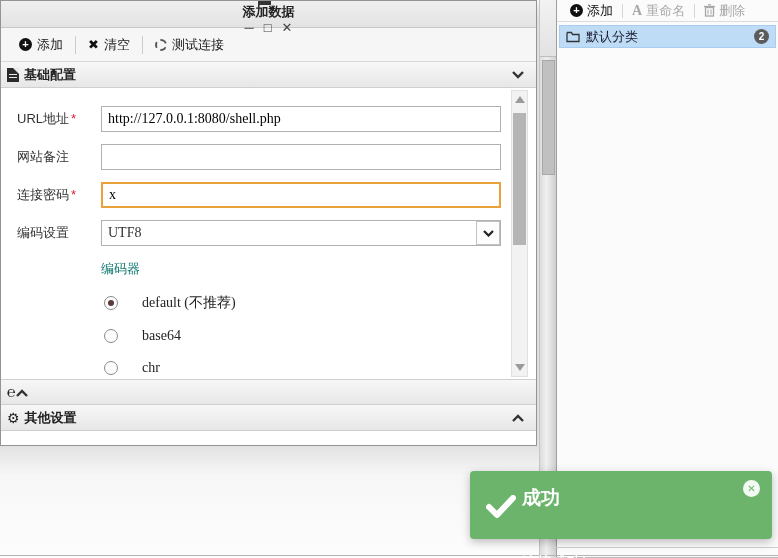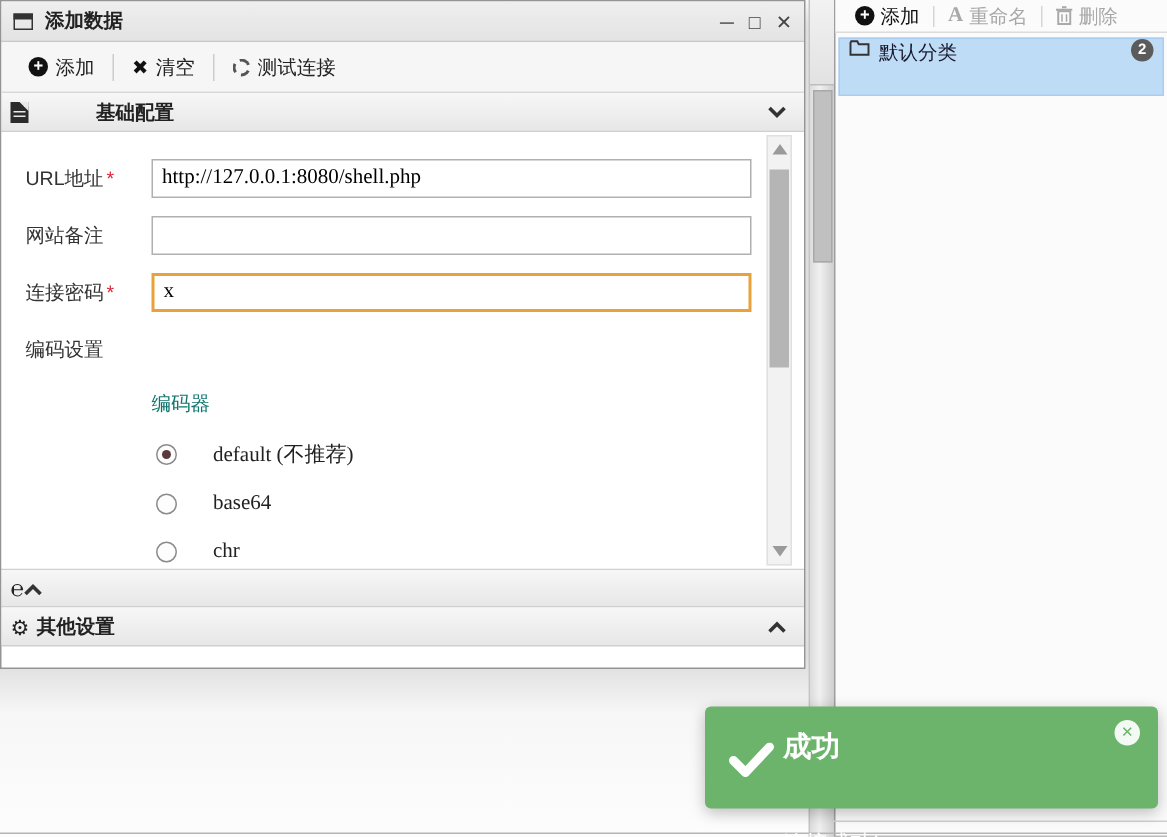--- a/index.html
+++ b/index.html
@@ -9,21 +9,21 @@
     font-size:13px; color:#333; background:#fff; position:relative;
   }
   
   .dialog {
     position:absolute; left:0; top:0; width:537px; height:446px;
     background:#fff; border:1px solid #949494;
     box-shadow:0 6px 14px rgba(0,0,0,.28);
   }
   .titlebar {
     height:27px; background:linear-gradient(#efefef,#e3e3e3);
-    border-bottom:1px solid #c8c8c8; display:flex; align-items:center; padding:0 8px;
+    border-bottom:1px solid #c8c8c8; display:flex; align-items:center; padding:0 8px;flex-direction:column;
   }
   .win-icon { width:13px; height:11px; border:1.5px solid #333; position:relative; margin-right:8px; }
   .win-icon::before { content:""; position:absolute; left:-1px; top:-1px; right:-1px; height:4px; background:#333; }
   .titlebar .title { font-weight:bold; font-size:13px; color:#222; flex:1; }
   .win-controls { display:flex; gap:10px; align-items:center; color:#444; }
   .win-btn { font-size:13px; font-weight:bold; cursor:pointer; line-height:1; }
   .toolbar {
     height:34px; background:#f6f6f6; border-bottom:1px solid #d9d9d9;
     display:flex; align-items:center; padding:0 6px;
   }
@@ -107,22 +107,22 @@
     position:absolute; left:556px; top:0; width:222px; height:558px;
     background:#fbfbfb; border-left:1px solid #9e9e9e; border-bottom:1px solid #bbb;
   }
   .rp-toolbar { height:22px; display:flex; align-items:center; border-bottom:1px solid #dcdcdc; background:#fbfbfb; padding:0 4px; }
   .rp-item { display:flex; align-items:center; gap:4px; padding:0 9px; font-size:13px; cursor:pointer; }
   .rp-item.disabled { color:#a8a8a8; cursor:default; }
   .rp-item.enabled { color:#111; }
   .rp-sep { width:1px; height:14px; background:#d5d5d5; }
   .a-icon { font-family:"Liberation Serif","DejaVu Serif",serif; font-size:14px; font-weight:bold; }
   .category-row {
-    margin:3px 2px 0 2px; height:39px; background:#bfdcf7; border:1px solid #a9cdf0;
-    display:flex; padding:0 6px; gap:6px; cursor:pointer;
+    margin:3px 2px 0 2px; height:23px; background:#bfdcf7; border:1px solid #a9cdf0;
+    display:flex; align-items:center; padding:0 6px; gap:6px; cursor:pointer;
   }
   .category-label { flex:1; font-size:13px; color:#1a1a2e; }
   .count-badge {
     min-width:15px; height:15px; border-radius:8px; background:#5b5b5b; color:#fff;
     font-size:10px; line-height:15px; text-align:center; padding:0 2px; font-weight:bold;
   }
   
   .below-dialog {
     position:absolute; left:0; top:446px; width:539px; height:112px;
     background:linear-gradient(#e2e2e2, #f7f7f7 30px, #fdfdfd);
@@ -170,21 +170,21 @@
       <span class="icon-x">✖</span>
       <span>清空</span>
     </span>
     <span class="tb-sep"></span>
     <span class="tb-item">
       <span class="icon-spinner"></span>
       <span>测试连接</span>
     </span>
   </div>
 
-  <div class="acc-header" style="border-top:none;gap:40px;">
+  <div class="acc-header" style="border-top:none;">
     <span class="doc-icon"></span>
     <span class="acc-label">基础配置</span>
     <span class="acc-chevron">
       <svg width="12" height="8" viewBox="0 0 12 8">
           <polyline points="1,1 6,6 11,1" fill="none" stroke="#333" stroke-width="2.4"></polyline>
         </svg>
     </span>
   </div>
 
   <div class="form-area">
@@ -200,20 +200,28 @@
         <input class="finput fvalue-font" value="" style="">
       </div>
 
       <div class="frow">
         <span class="flabel"><span>连接密码</span><span class="req">*</span></span>
         <input class="finput fvalue-font focused" value="x" style="">
       </div>
 
       <div class="frow">
         <span class="flabel"><span>编码设置</span></span>
+        <div class="fselect">
+          <span class="sel-text fvalue-font">UTF8</span>
+          <span class="sel-btn">
+            <svg width="11" height="7" viewBox="0 0 11 7">
+                <polyline points="1,1 5.5,5.5 10,1" fill="none" stroke="#222" stroke-width="2.2"></polyline>
+              </svg>
+          </span>
+        </div>
       </div>
 
 
       <div class="enc-label">编码器</div>
 
       <div class="radio-row">
         <span class="radio selected"></span>
         <span class="radio-label">default (不推荐)</span>
       </div>
       <div class="radio-row">

